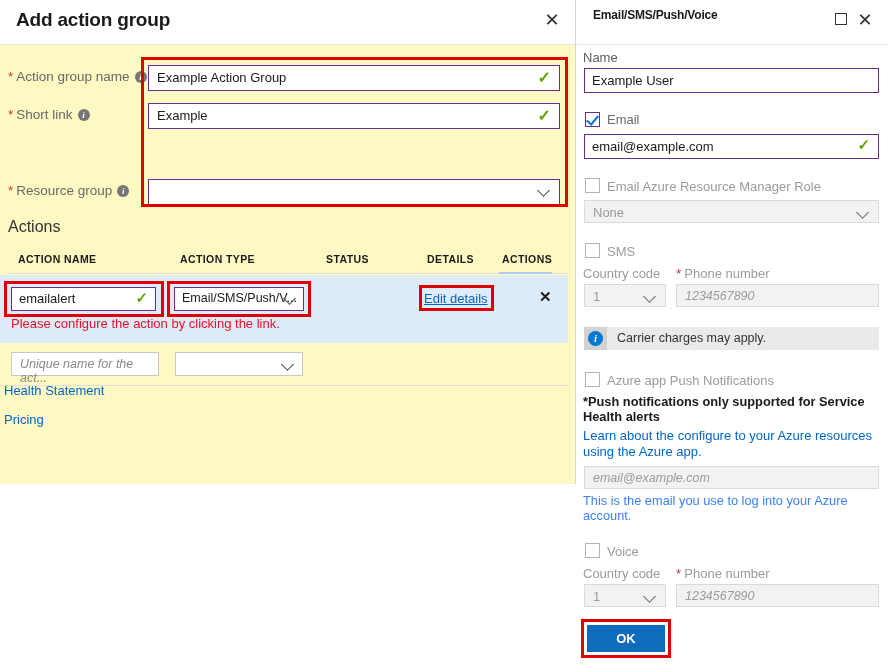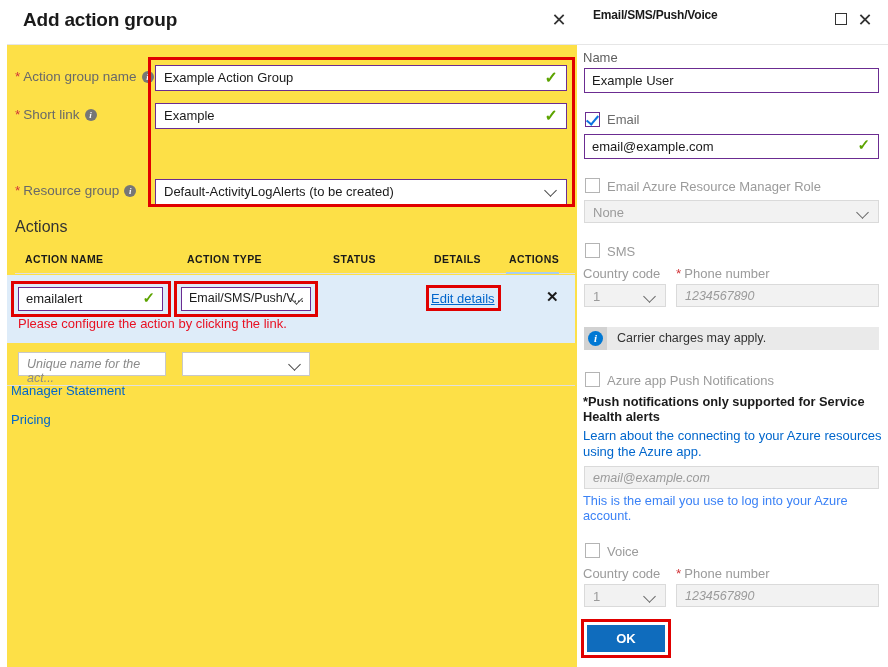--- a/index.html
+++ b/index.html
@@ -11,23 +11,23 @@
     overflow: hidden;
   }
   #root {
     position: relative;
     width: 888px; height: 667px;
     background: #ffffff;
   }
 
   
   .blade-left {
-    position: absolute; left: 7px; top: 0;
-    width: 576px; height: 667px;
-    background: #fde047;
+    position: absolute; left: 0; top: 0;
+    width: 576px; height: 484px;
+    background: #fef9c3;
     border-right: 1px solid #d6d6d6;
   }
   .blade-header {
     position: relative;
     height: 44px;
     background: #ffffff;
   }
   .blade-title {
     position: absolute; left: 16px; top: 9px;
     font-size: 19px; font-weight: bold; color: #1a1a1a;
@@ -311,21 +311,20 @@
         <span class="tick">✓</span>
       </div>
     </div>
 
 
     <div class="form-row" style="top:174px;">
       <div class="form-label">
         <span class="req">*</span><span>Resource group</span><span class="info-dot">i</span>
       </div>
       <div class="fld purple" style="top:5px;">
-        <span class="txt">Default-ActivityLogAlerts (to be created)</span>
         <span class="chev"></span>
       </div>
     </div>
 
     <div class="hl" style="left:141px; top:57px; width:427px; height:150px;"></div>
 
     <div class="actions-title">Actions</div>
 
     <div class="tbl-head">
       <div class="th" style="left:18px;">ACTION NAME</div>
@@ -359,21 +358,21 @@
     <div class="hl" style="left:419px; top:285px; width:75px;  height:26px;"></div>
 
     <div class="newrow-name">
       <span class="ph">Unique name for the act...</span>
     </div>
     <div class="newrow-type">
       <span class="chev"></span>
     </div>
     <div class="newrow-rule"></div>
 
-    <div class="foot-link" style="top:383px;">Manager Statement</div>
+    <div class="foot-link" style="top:383px;">Health Statement</div>
     <div class="foot-link" style="top:412px;">Pricing</div>
   </div>
 
   <div class="blade-right">
     <div class="r-title">Email/SMS/Push/Voice</div>
     <div class="hdr-max">
         <i></i>
       </div>
     <div class="hdr-close">✕</div>
     <div class="r-divider"></div>
@@ -414,21 +413,21 @@
     <div class="info-box" style="top:327px;">
       <span class="info-ico">
           <b>i</b>
         </span>
       <span class="info-txt">Carrier charges may apply.</span>
     </div>
 
     <div class="cbx" style="left:8px; top:372px;"></div>
     <div class="cbx-label" style="left:30px; top:373px;">Azure app Push Notifications</div>
     <div class="bold-note" style="top:394px;">*Push notifications only supported for Service Health alerts</div>
-    <div class="blue-link" style="top:428px;">Learn about the connecting to your Azure resources using the Azure app.</div>
+    <div class="blue-link" style="top:428px;">Learn about the configure to your Azure resources using the Azure app.</div>
     <div class="r-input-dis" style="top:466px; width:295px; height:23px;">
       <span class="ph">email@example.com</span>
     </div>
     <div class="help-txt" style="top:493px;">This is the email you use to log into your Azure account.</div>
 
     <div class="cbx" style="left:8px; top:543px;"></div>
     <div class="cbx-label" style="left:30px; top:544px;">Voice</div>
     <div class="r-label dim" style="top:566px;">Country code</div>
     <div class="r-label dim" style="left:99px; top:566px;">
       <span class="req">*</span><span>Phone number</span>

